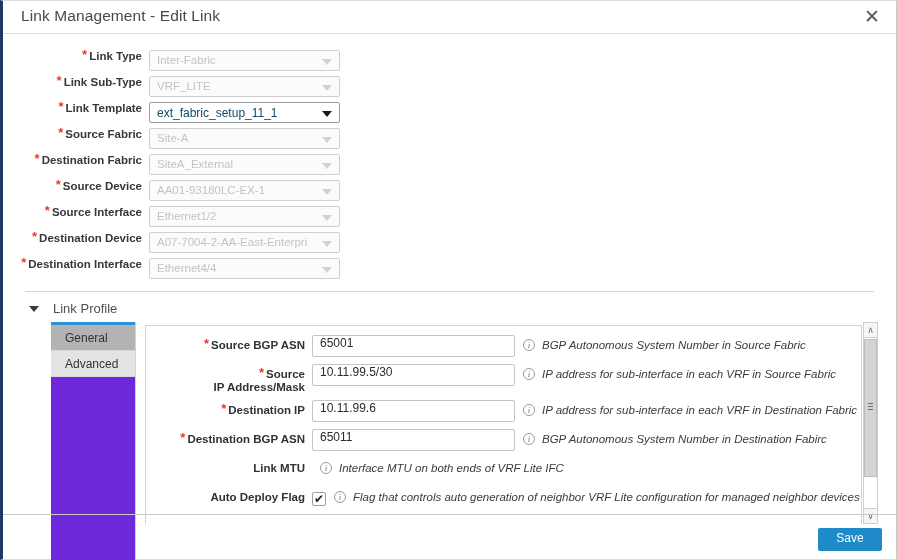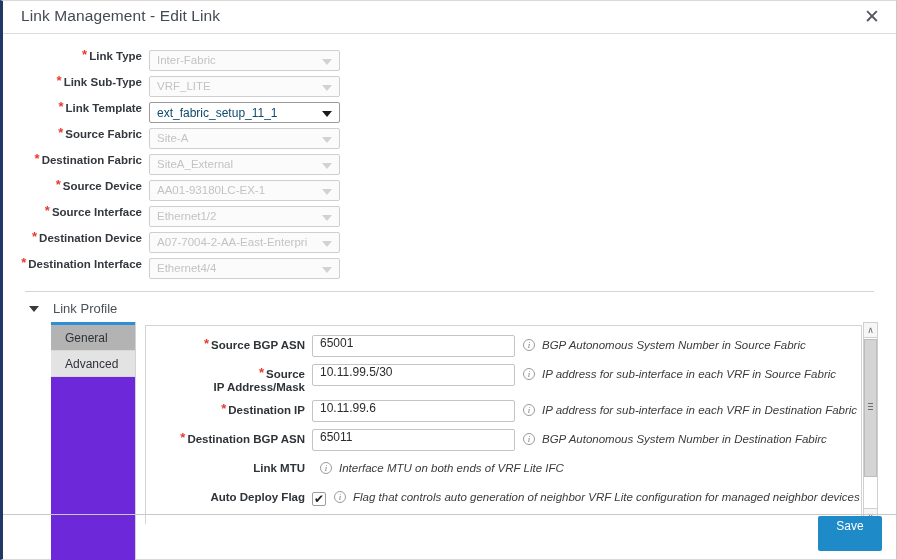--- a/index.html
+++ b/index.html
@@ -286,21 +286,21 @@
     position: absolute;
     left: 0; right: 0;
     bottom: 44px;
     border-top: 1px solid #c9c9c9;
   }
   #save-btn {
     position: absolute;
     right: 14px;
     bottom: 8px;
     width: 64px;
-    height: 35px;
+    height: 23px;
     background: #1e8bc8;
     color: #ffffff;
     font-size: 12px;
     line-height: 21px;
     text-align: center;
     border-radius: 2px;
     cursor: pointer;
   }
 </style>
 </head>

